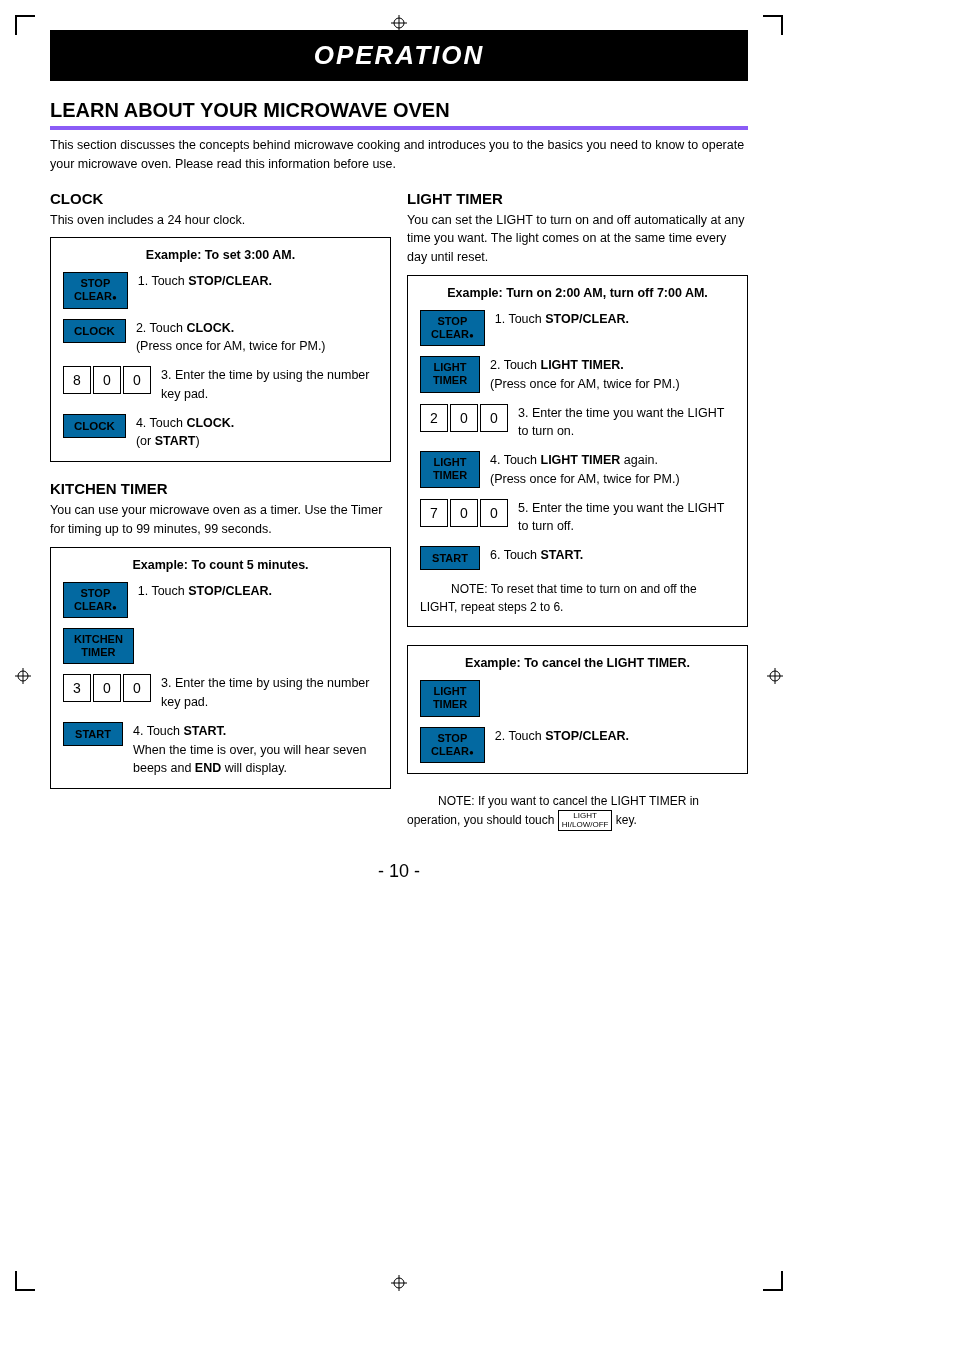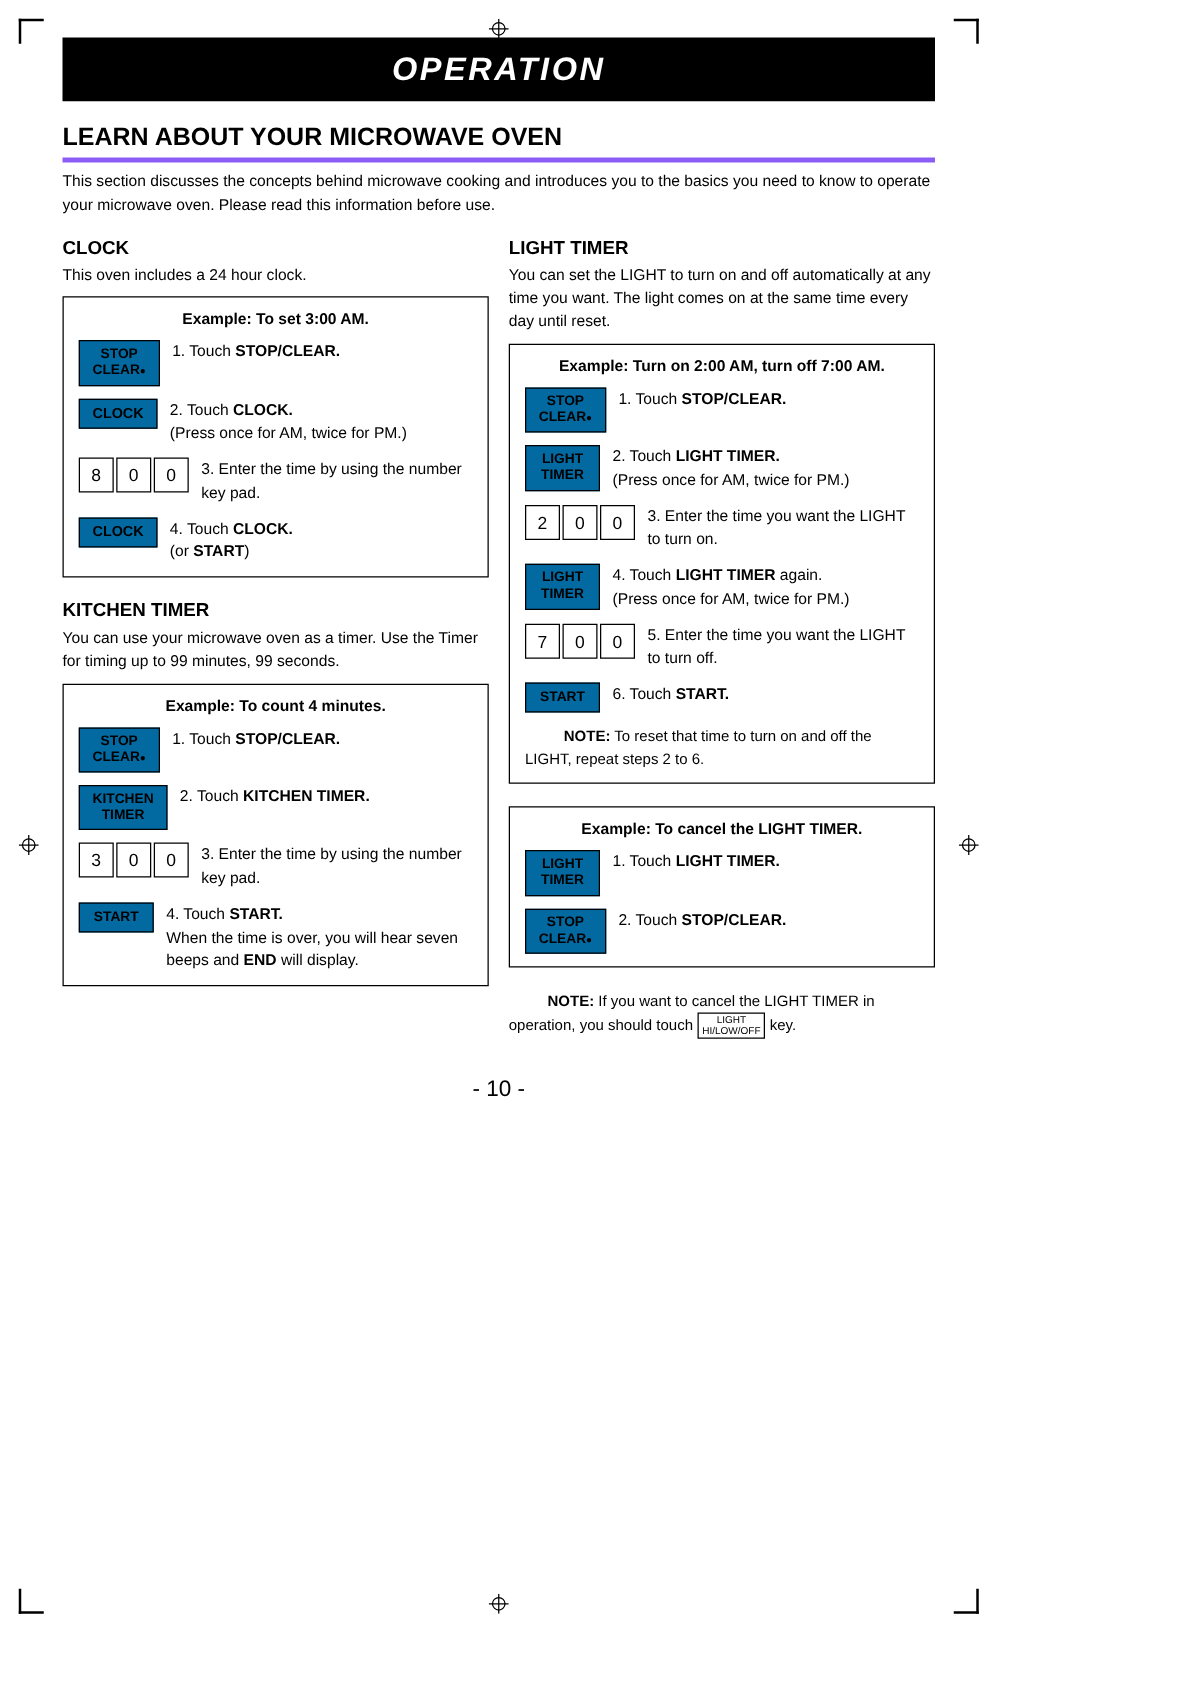--- a/index.html
+++ b/index.html
@@ -223,21 +223,21 @@
       font-weight: bold;
     }
 
     
     .note-text {
       font-size: 12px;
       line-height: 1.5;
       margin-top: 8px;
     }
     .note-text b {
-      font-weight: bold;
+      font-weight: normal;
       padding-left: 31px;
     }
 
     
     .inline-key {
       display: inline-flex;
       flex-direction: column;
       border: 1px solid #000;
       font-size: 8px;
       line-height: 1.1;
@@ -341,36 +341,35 @@
             <div class="instr-text">4. Touch <b>CLOCK.</b><br>(or <b>START</b>)</div>
           </div>
         </div>
       </div>
 
       <div>
         <div class="subsection-title">KITCHEN TIMER</div>
         <div class="subsection-intro">You can use your microwave oven as a timer. Use the Timer for timing up to 99 minutes, 99 seconds.</div>
 
         <div class="instruction-box">
-          <div class="instruction-box-title">Example: To count 4 minutes.</div>
+          <div class="instruction-box-title">Example: To count 5 minutes.</div>
 
           <div class="instr-row">
             <div class="btn btn-stop-clear">
               <span>STOP</span>
               <span>CLEAR<span style="font-size:8px">●</span></span>
             </div>
             <div class="instr-text">1. Touch <b>STOP/CLEAR.</b></div>
           </div>
 
           <div class="instr-row">
             <div class="btn btn-kitchen-timer">
               <span>KITCHEN</span>
               <span>TIMER</span>
             </div>
-            <div class="instr-text">2. Touch <b>KITCHEN TIMER.</b></div>
           </div>
 
           <div class="instr-row">
             <div class="num-display">
               <div class="num-box">3</div>
               <span class="num-sep"> </span>
               <div class="num-box">0</div>
               <span class="num-sep"> </span>
               <div class="num-box">0</div>
             </div>
@@ -452,21 +451,20 @@
         </div>
 
         <div class="instruction-box">
           <div class="instruction-box-title">Example: To cancel the LIGHT TIMER.</div>
 
           <div class="instr-row">
             <div class="btn btn-light-timer">
               <span>LIGHT</span>
               <span>TIMER</span>
             </div>
-            <div class="instr-text">1. Touch <b>LIGHT TIMER.</b></div>
           </div>
 
           <div class="instr-row">
             <div class="btn btn-stop-clear">
               <span>STOP</span>
               <span>CLEAR<span style="font-size:8px">●</span></span>
             </div>
             <div class="instr-text">2. Touch <b>STOP/CLEAR.</b></div>
           </div>
         </div>

